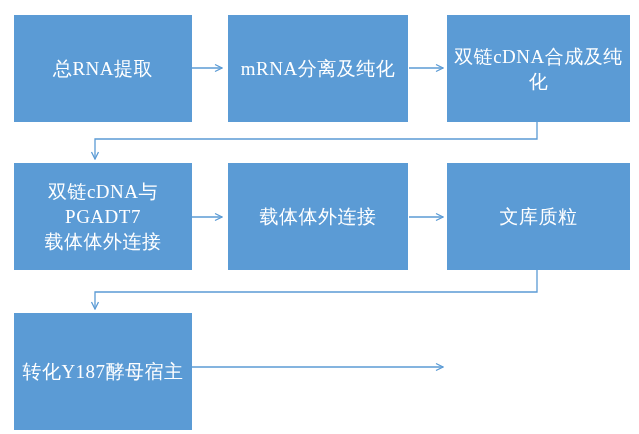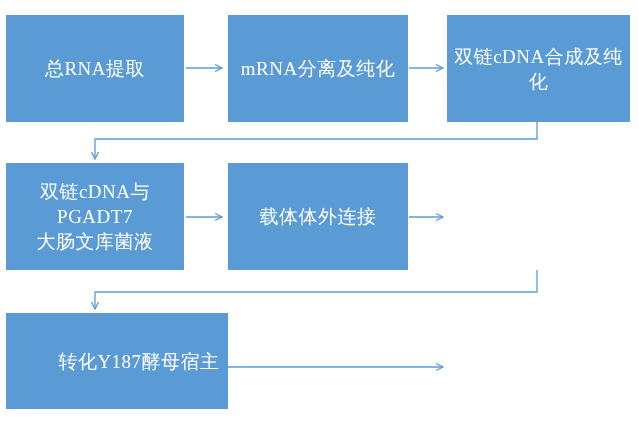--- a/index.html
+++ b/index.html
@@ -21,22 +21,22 @@
     align-items: center;
     justify-content: center;
     text-align: center;
     font-size: 19px;
     line-height: 25px;
     white-space: pre-line;
     letter-spacing: 0.5px;
   }
   .r1 { top: 15px;  height: 107px; }
   .r2 { top: 163px; height: 107px; }
-  .r3 { top: 313px; height: 96px; padding-left: 44px; }
-  .c1 { left: 6px;   width: 178px; }
+  .r3 { top: 313px; height: 117px; }
+  .c1 { left: 14px;   width: 178px; }
   .c2 { left: 228px; width: 180px; }
   .c3 { left: 447px; width: 183px; }
   svg.connectors {
     position: absolute;
     left: 0; top: 0;
     width: 639px; height: 434px;
     pointer-events: none;
   }
   svg.connectors path {
     fill: none;
@@ -65,21 +65,22 @@
   </svg>
 
   <div class="node r1 c1">总RNA提取</div>
 
   <div class="node r1 c3">双链cDNA合成及纯
 化</div>
 
   <div class="node r1 c2">mRNA分离及纯化</div>
 
   <div class="node r2 c1">双链cDNA与PGADT7
-大肠文库菌液</div>
+载体体外连接</div>
 
   <div class="node r2 c2">载体体外连接</div>
 
+  <div class="node r2 c3">文库质粒</div>
 
   <div class="node r3 c1">转化Y187酵母宿主</div>
 
 
 </div>
 
 </body></html>

